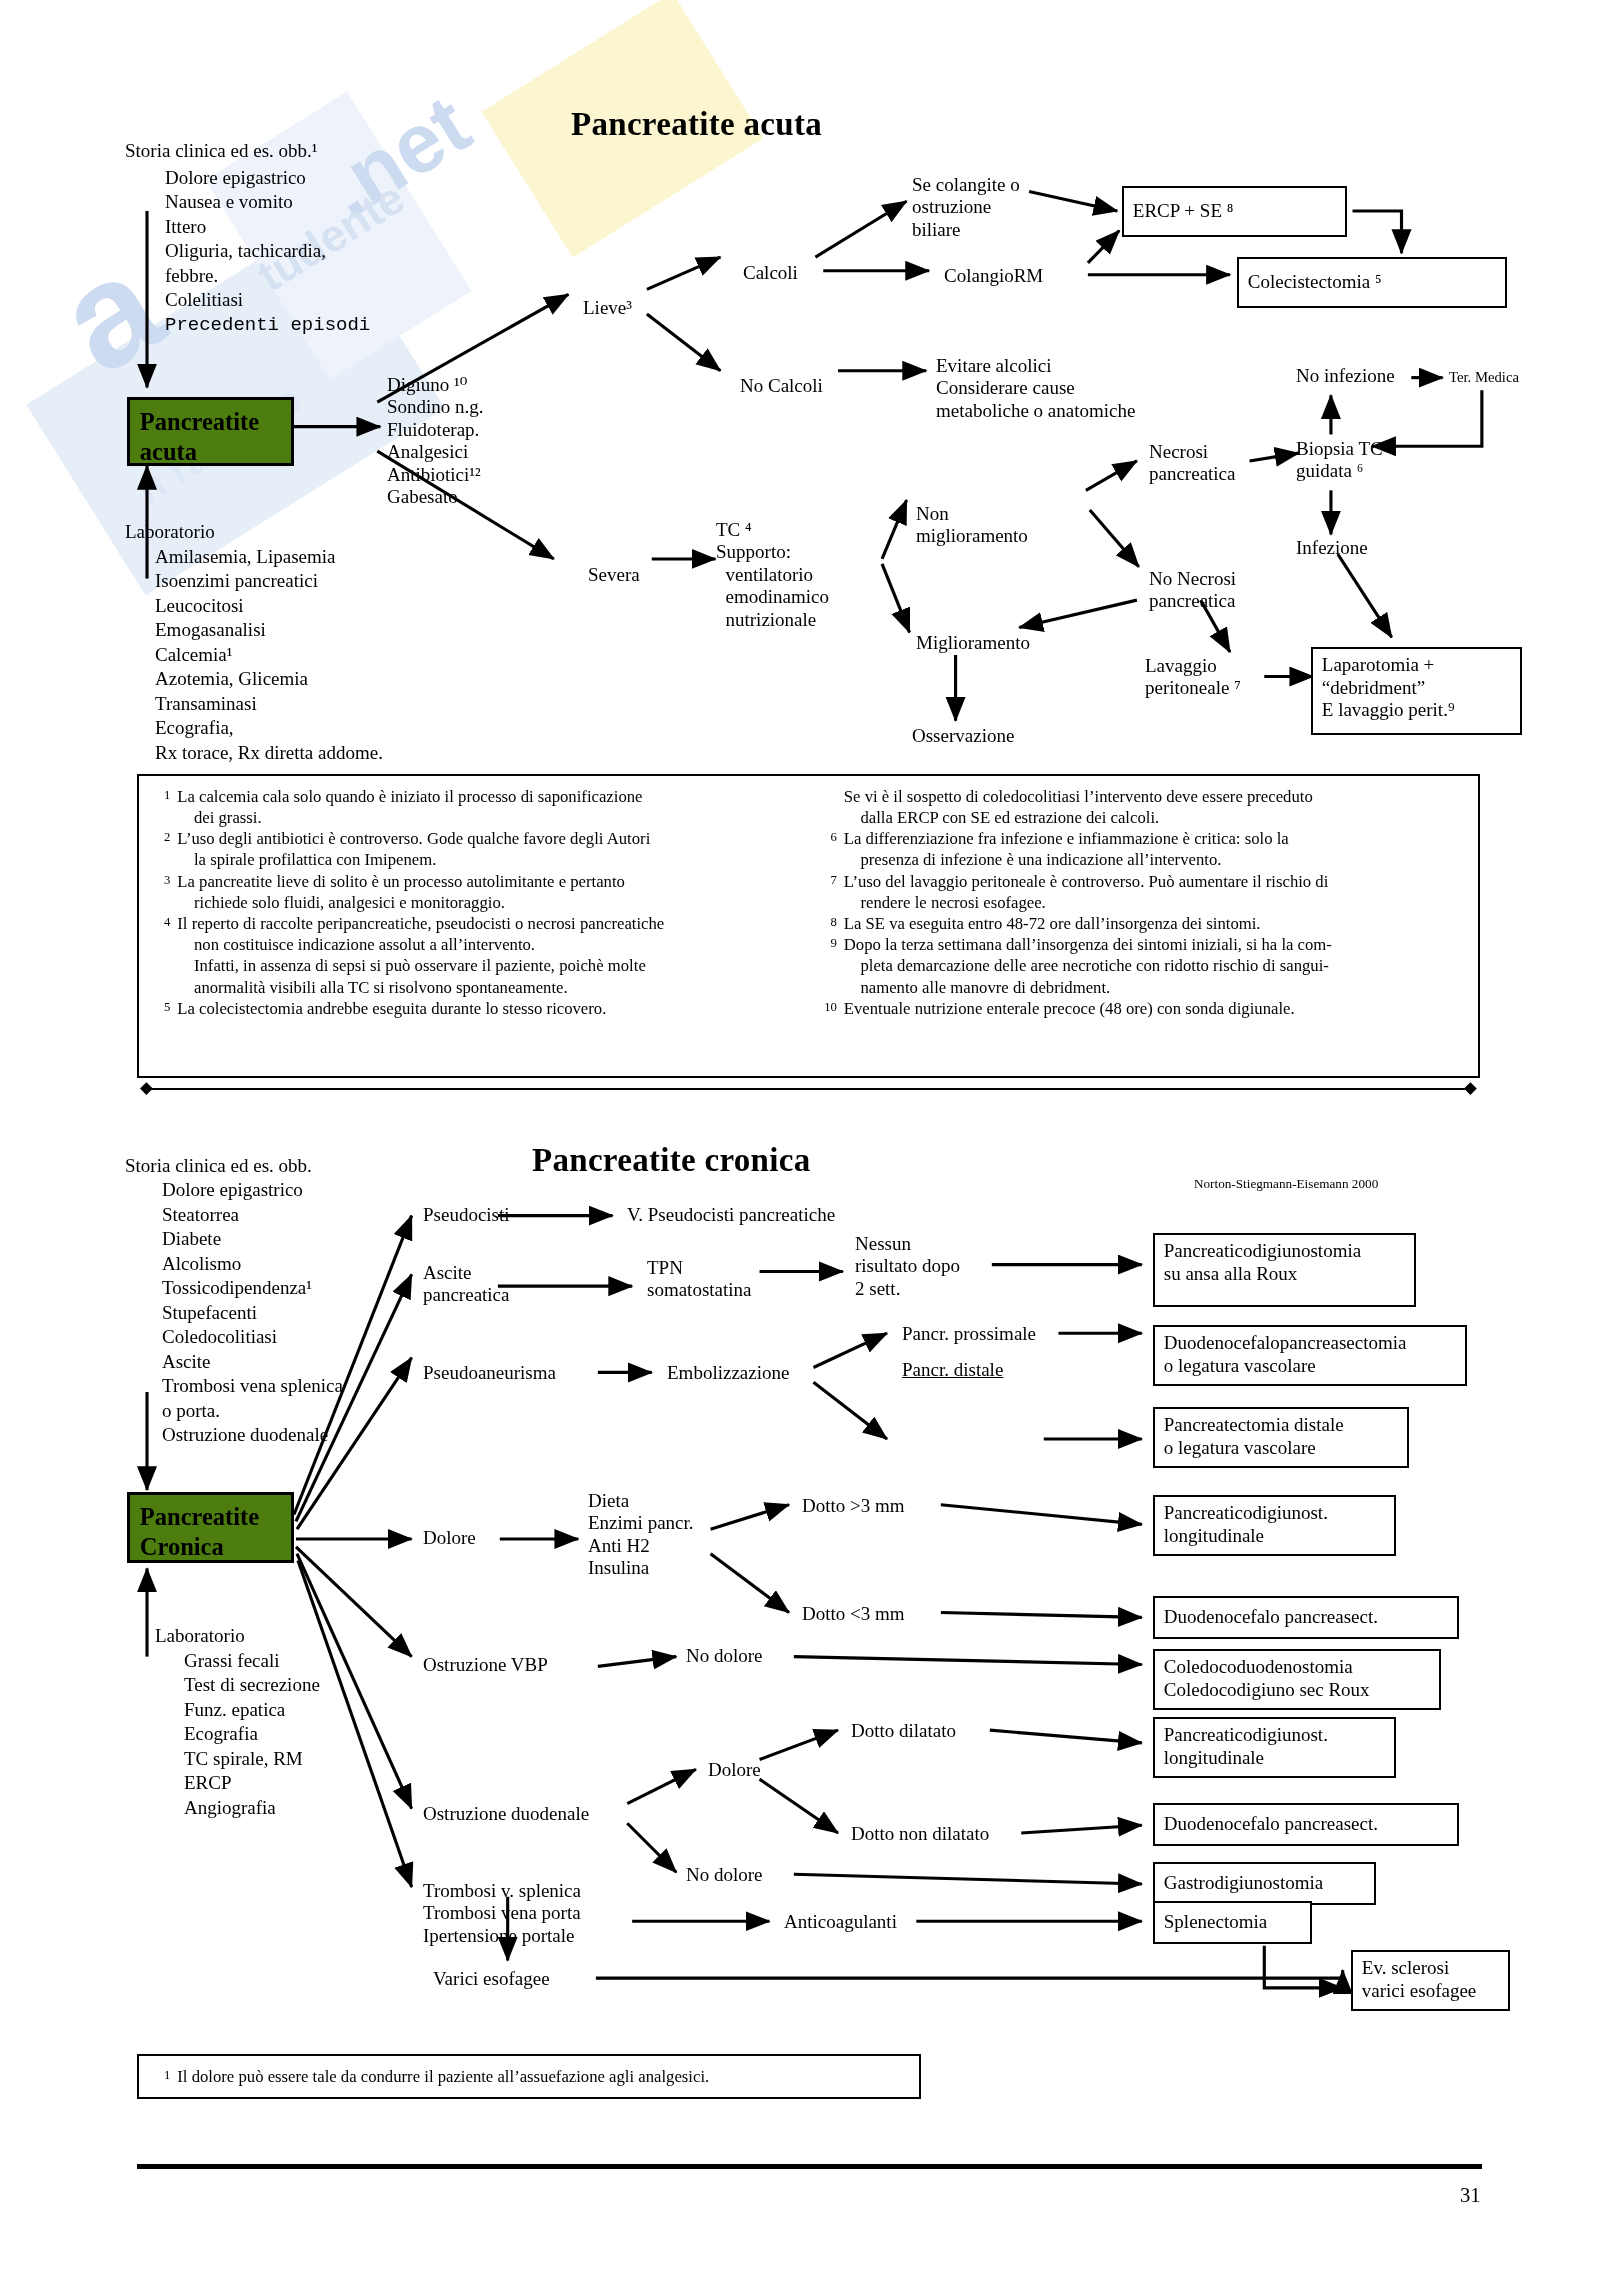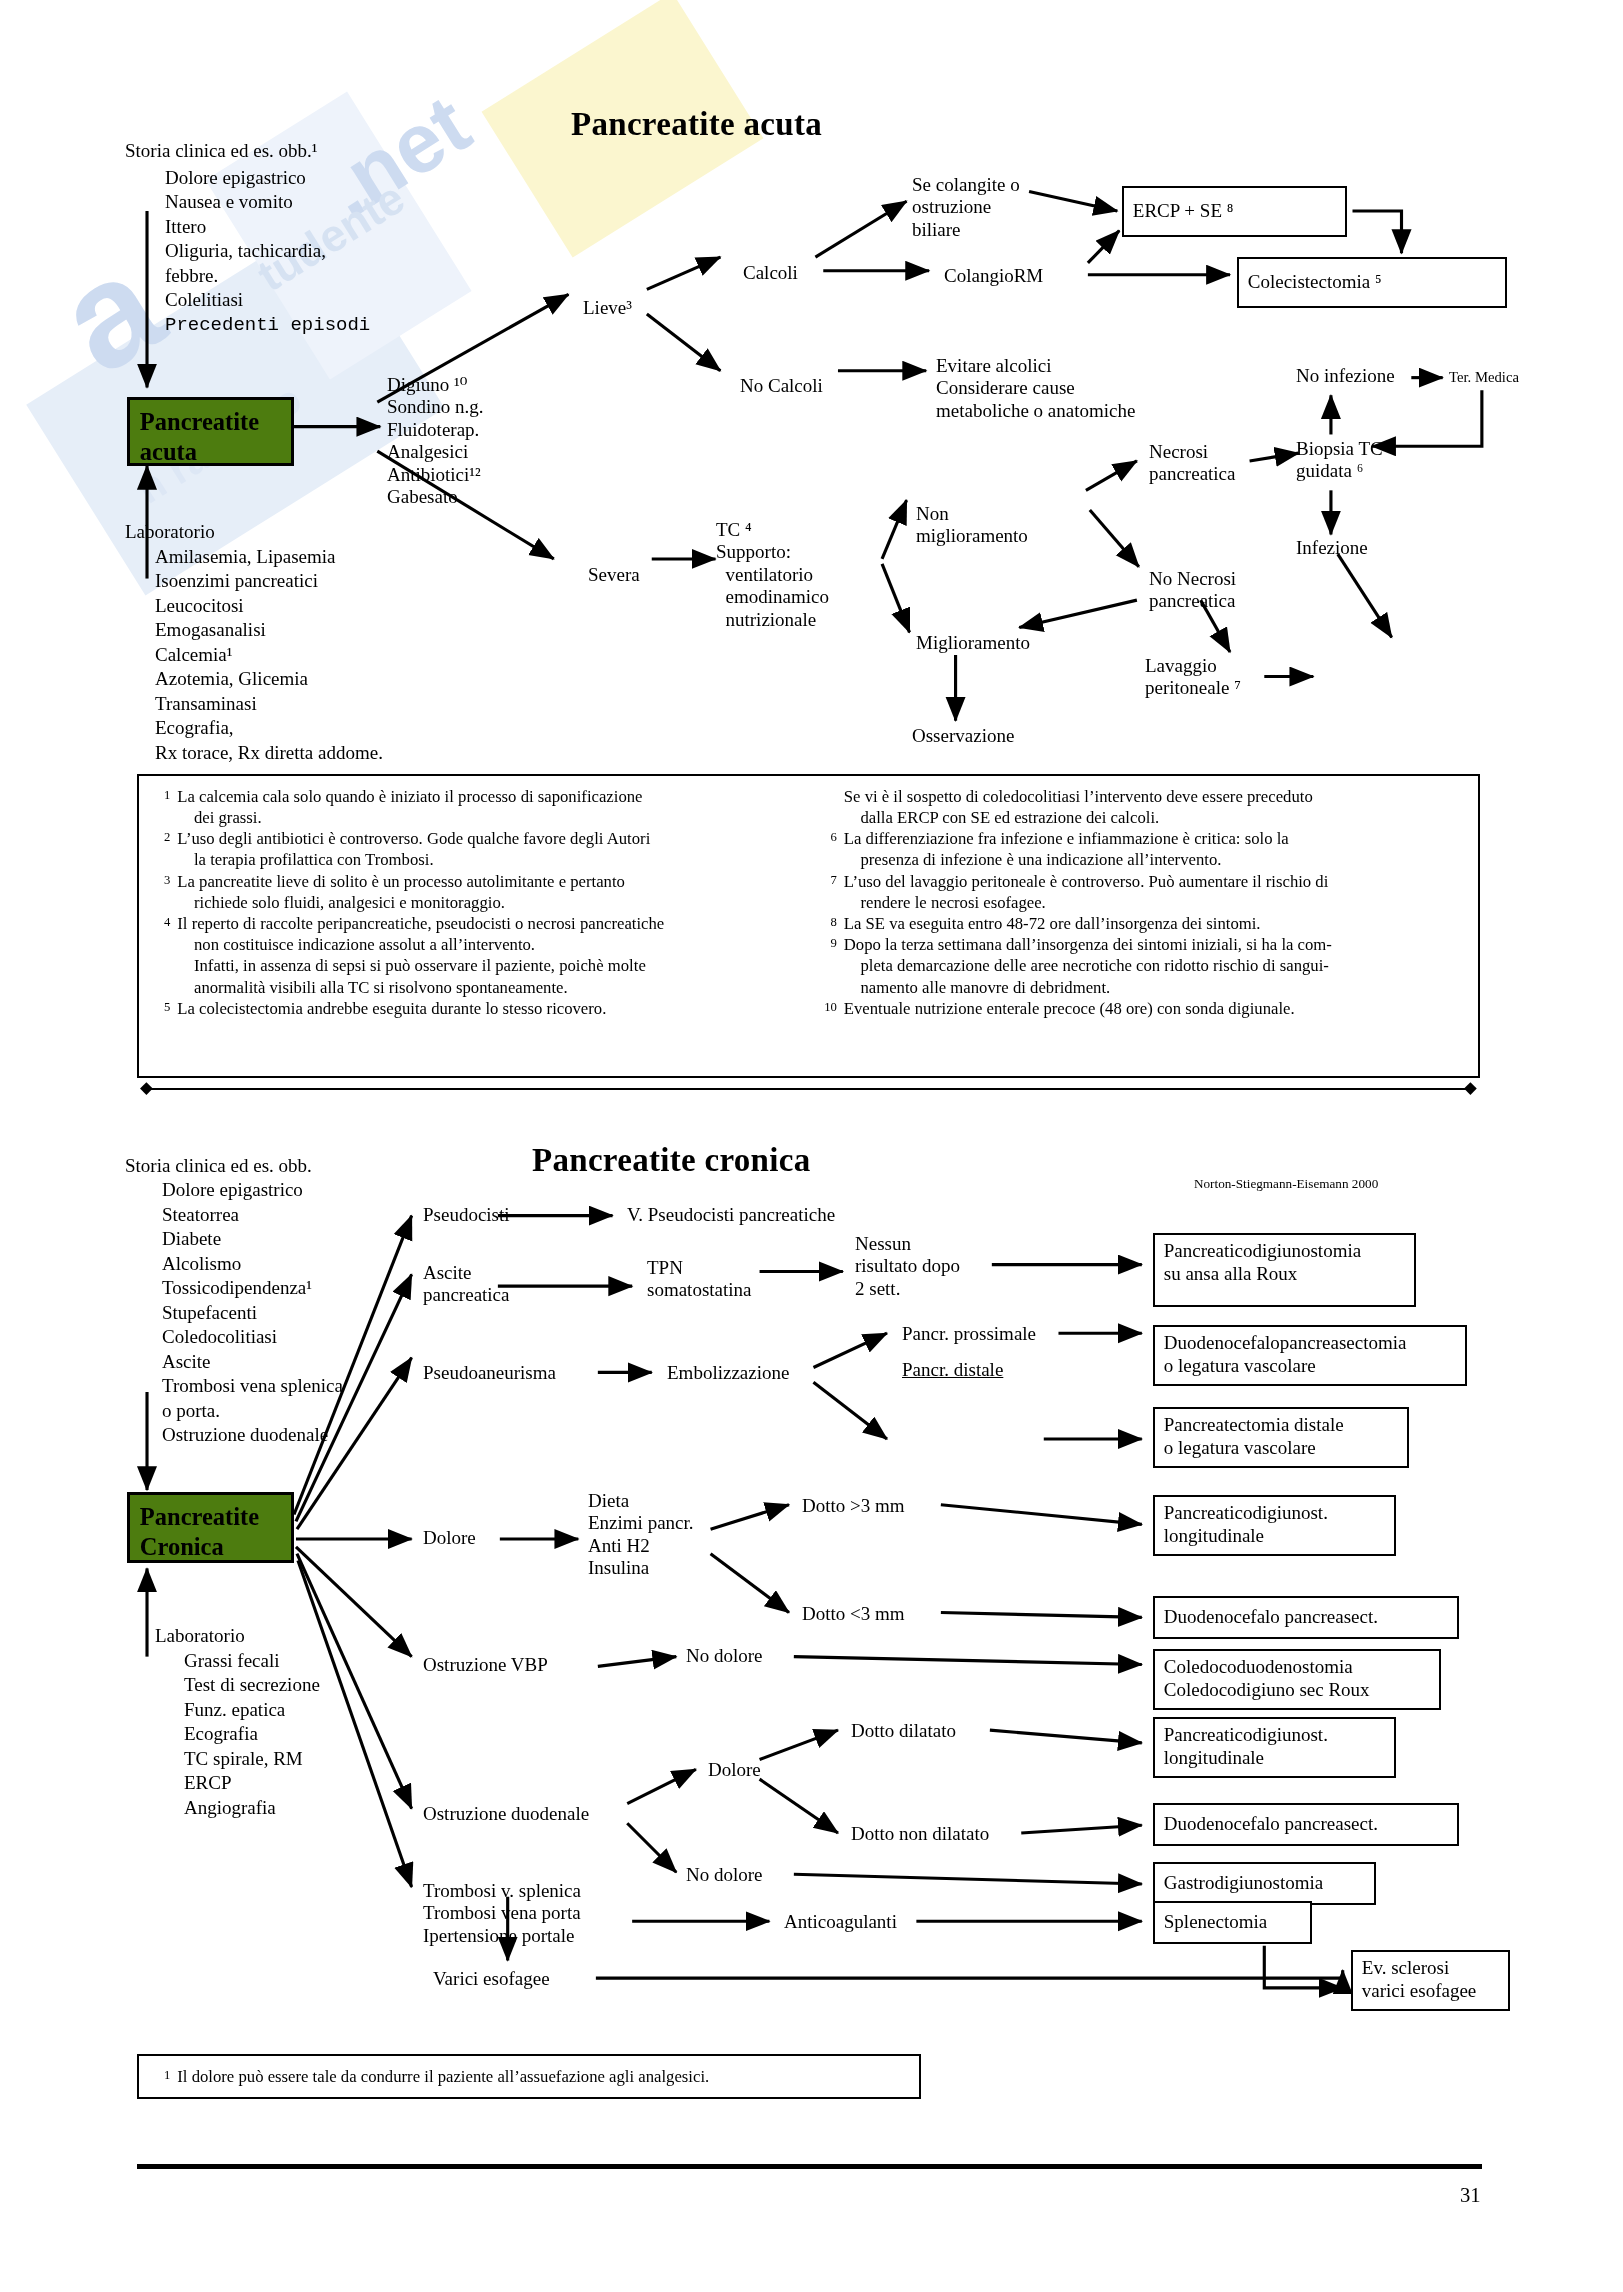--- a/index.html
+++ b/index.html
@@ -265,31 +265,34 @@
   <div class="node" style="left:1296px;top:438px;">Biopsia TC
 guidata ⁶</div>
   <div class="node" style="left:1296px;top:365px;">No infezione</div>
   <div class="node small" style="left:1449px;top:369px;">Ter. Medica</div>
   <div class="node" style="left:1296px;top:537px;">Infezione</div>
   <div class="node" style="left:1145px;top:655px;">Lavaggio
 peritoneale ⁷</div>
 
   <div class="box" style="left:1122px;top:186px;width:225px;height:51px;display:flex;align-items:center;">ERCP + SE ⁸</div>
   <div class="box" style="left:1237px;top:257px;width:270px;height:51px;display:flex;align-items:center;">Colecistectomia ⁵</div>
+  <div class="box" style="left:1311px;top:647px;width:211px;height:88px;">Laparotomia +
+“debridment”
+E lavaggio perit.⁹</div>
 
   <div class="notebox" style="left:137px;top:774px;width:1343px;height:304px;">
     <div class="notecols">
       <div class="notecol">
         <div class="nrow">
             <span class="nnum">1</span>
             <span class="ntxt"><span>La calcemia cala solo quando è iniziato il processo di saponificazione</span><span class="cont">dei grassi.</span></span>
           </div>
         <div class="nrow">
             <span class="nnum">2</span>
-            <span class="ntxt"><span>L’uso degli antibiotici è controverso. Gode qualche favore degli Autori</span><span class="cont">la terapia profilattica con Trombosi.</span></span>
+            <span class="ntxt"><span>L’uso degli antibiotici è controverso. Gode qualche favore degli Autori</span><span class="cont">la spirale profilattica con Imipenem.</span></span>
           </div>
         <div class="nrow">
             <span class="nnum">3</span>
             <span class="ntxt"><span>La pancreatite lieve di solito è un processo autolimitante e pertanto</span><span class="cont">richiede solo fluidi, analgesici e monitoraggio.</span></span>
           </div>
         <div class="nrow">
             <span class="nnum">4</span>
             <span class="ntxt"><span>Il reperto di raccolte peripancreatiche, pseudocisti o necrosi pancreatiche</span><span class="cont">non costituisce indicazione assolut a all’intervento.</span><span class="cont">Infatti, in assenza di sepsi si può osservare il paziente, poichè molte</span><span class="cont">anormalità visibili alla TC si risolvono spontaneamente.</span></span>
           </div>
         <div class="nrow">

